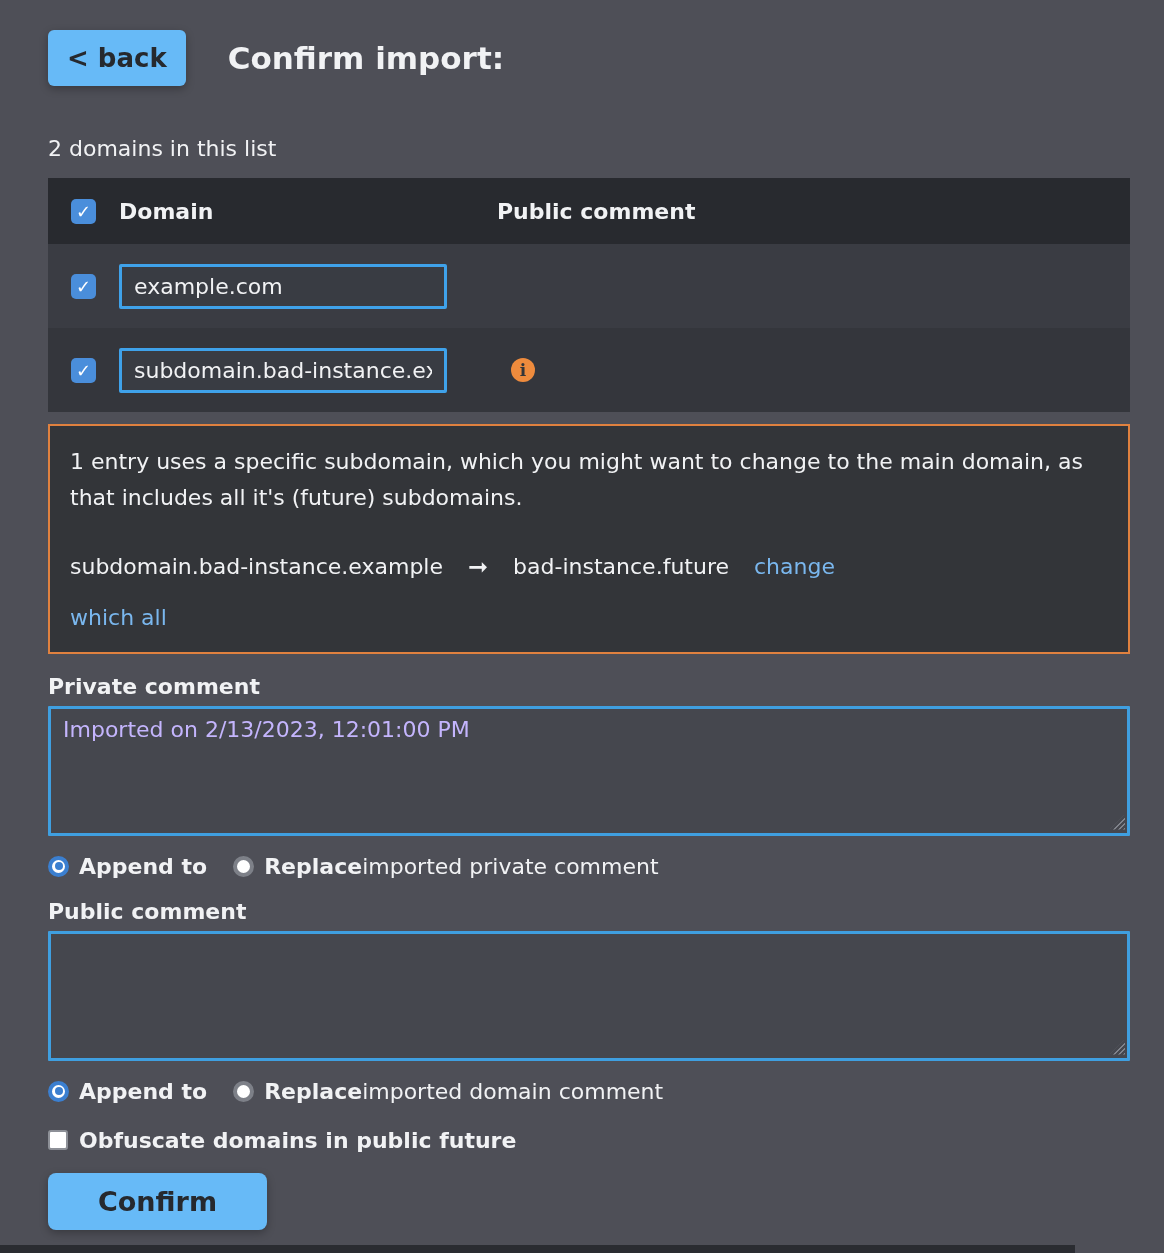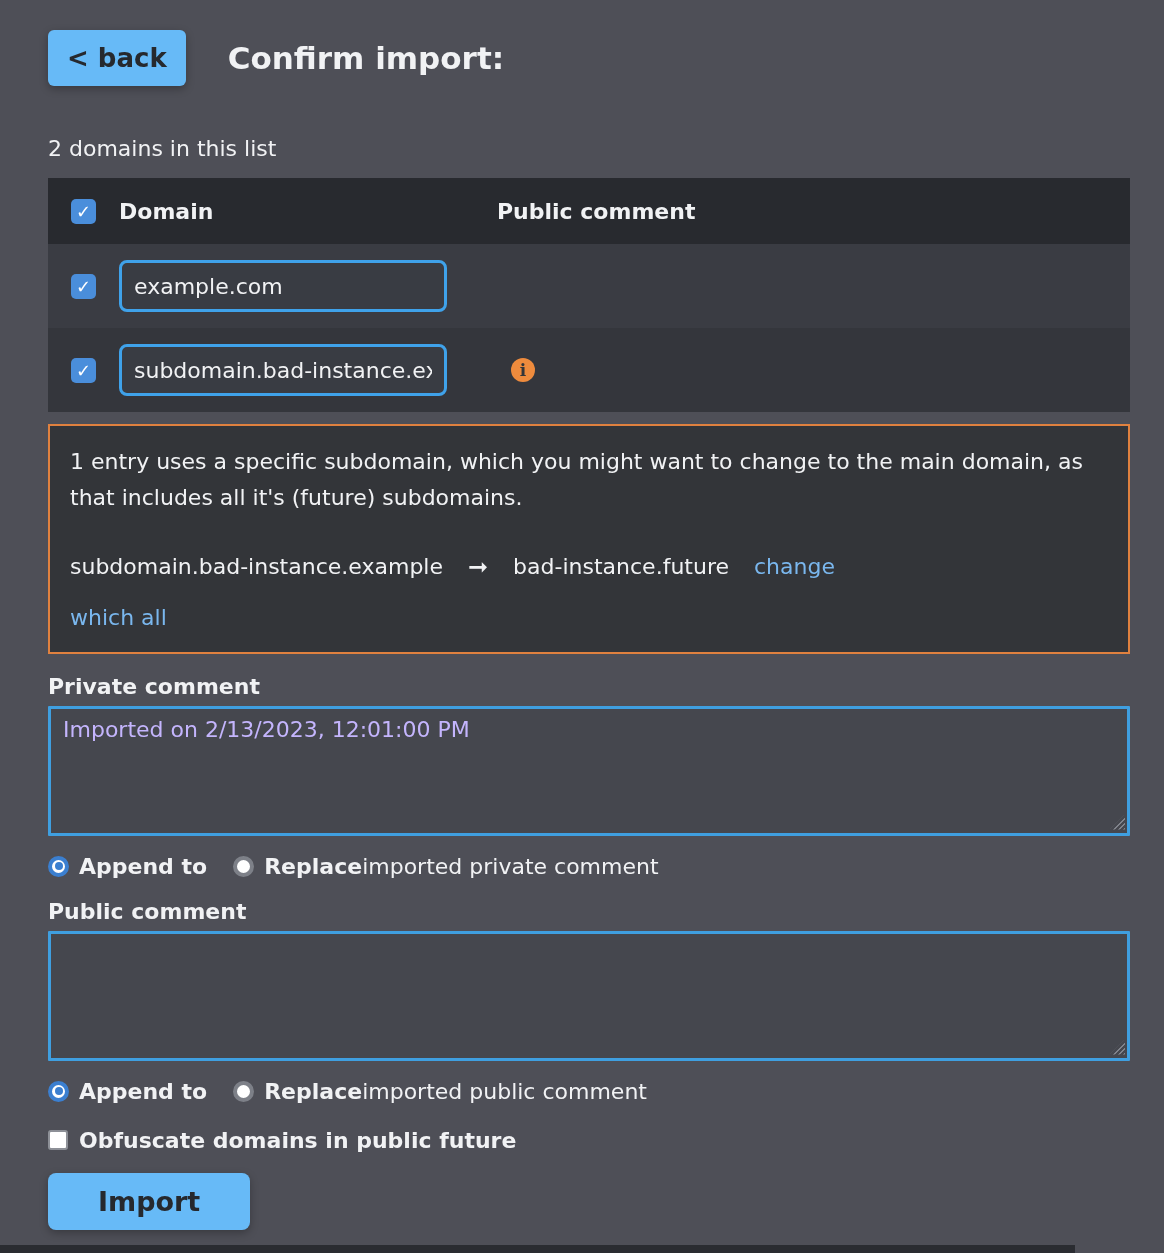--- a/index.html
+++ b/index.html
@@ -44,23 +44,23 @@
   .t-row.even { background:#34363c; }
   .th { font-size:22px; font-weight:bold; }
   .cell-check { justify-self:center; }
   .checkbox-checked {
     width:25px; height:25px; border-radius:5px;
     background:#4a8edb; color:#ffffff;
     display:flex; align-items:center; justify-content:center;
     font-size:18px; font-weight:bold; cursor:pointer;
   }
   .domain-input {
-    width:328px; height:52px;
+    width:328px; height:45px;
     background:#393c43; color:#f1f2f4;
-    border:3px solid #3fa2ea; border-radius:8px;
+    border:3px solid #3fa2ea; border-radius:2px;
     font-family:"DejaVu Sans", sans-serif;
     font-size:22px; padding:13px 12px;
   }
   .cell-extra { display:flex; align-items:center; padding-left:14px; }
   .info-icon {
     width:24px; height:24px; border-radius:50%;
     background:#ee8b3d; color:#333539;
     font-family:"DejaVu Serif", serif;
     font-weight:bold; font-size:17px;
     display:flex; align-items:center; justify-content:center;
@@ -225,27 +225,27 @@
   <div class="ta-wrap">
     <textarea class="comment-area" style=""></textarea>
     <span class="resize-grip"></span>
   </div>
 
   <div class="radio-row">
     <span class="radio selected"></span>
     <span class="radio-label">Append to</span>
     <span class="radio unselected radio-gap"></span>
     <span class="radio-label">Replace</span>
-    <span class="radio-suffix">imported public comment</span>
+    <span class="radio-suffix">imported domain comment</span>
   </div>
 
   
   <div class="obfuscate-row">
     <span class="checkbox-unchecked"></span>
     <span class="obfuscate-label">Obfuscate domains in public future</span>
   </div>
 
   
-  <button class="import-btn">Import</button>
+  <button class="import-btn">Confirm</button>
 
 </div>
 
 <div class="bottom-strip"></div>
 
 </body></html>

